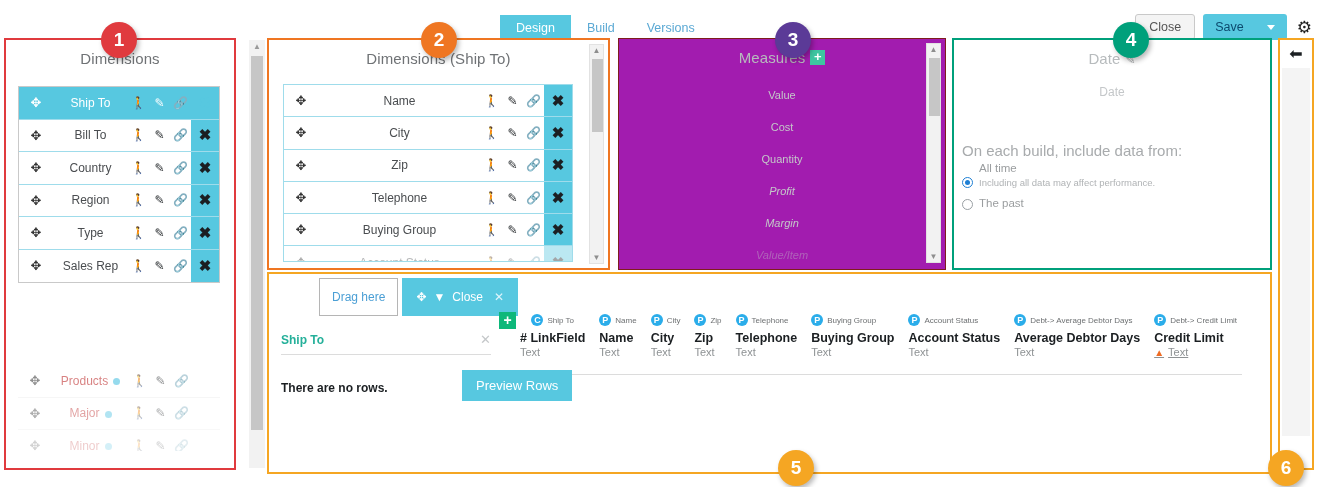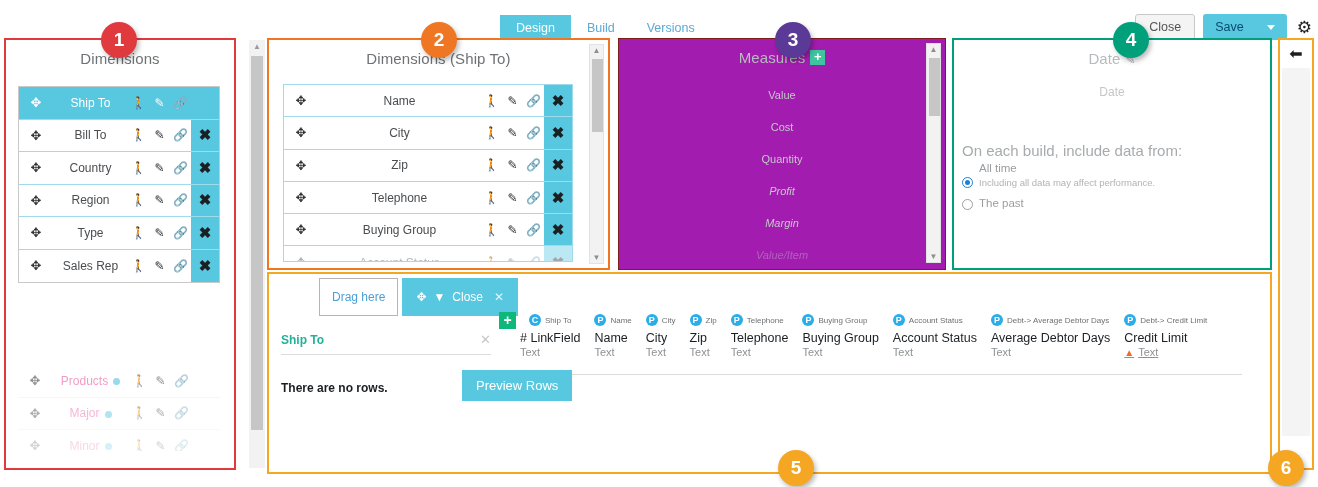--- a/index.html
+++ b/index.html
@@ -57,21 +57,21 @@
   }
   .row.sel .del{background:#57c8e0;color:#57c8e0;}
   .row.nodel .del{background:transparent;}
   .dot{display:inline-block;width:7px;height:7px;border-radius:50%;background:#3fbde0;margin-left:5px;vertical-align:middle;}
   .faded1{opacity:.55;}
   .faded2{opacity:.40;}
   .faded3{opacity:.22;}
 
   .dims-lower{position:absolute;left:12px;top:325px;width:202px;overflow:hidden;height:86px;}
   .dims-lower .row{border-bottom:1px solid #efefef;}
-  .dims-lower .row .lbl{color:#ec4899;}
+  .dims-lower .row .lbl{color:#b91c1c;}
 
   
   .lscroll{position:absolute;left:249px;top:40px;width:16px;height:428px;background:#f2f2f2;}
   .lscroll .thumb{position:absolute;left:2px;top:16px;width:12px;height:374px;background:#c6c6c6;}
   .lscroll .arrw{position:absolute;left:0;top:2px;width:16px;text-align:center;font-size:8px;color:#9a9a9a;}
 
   
   #p2{position:absolute;left:267px;top:38px;width:343px;height:232px;
       border:2px solid #ef7622;box-sizing:border-box;background:#fff;}
   .props-inner{position:absolute;left:14px;top:44px;width:290px;
@@ -133,21 +133,21 @@
 
   .grid{position:absolute;left:230px;top:38px;right:28px;overflow:hidden;height:62px;}
   .gridrow{display:flex;align-items:flex-end;}
   .gcol{padding-right:14px;white-space:nowrap;}
   .gcol .src{display:flex;align-items:center;gap:4px;height:16px;}
   .pbadge{
     width:12px;height:12px;border-radius:50%;background:#2badea;color:#fff;
     font-size:9px;line-height:12px;text-align:center;font-weight:bold;flex:none;
   }
   .src-lbl{font-size:8px;color:#6d7072;}
-  .gname{font-size:12.5px;color:#1b1f22;font-weight:normal;margin-top:3px;}
+  .gname{font-size:12.5px;color:#1b1f22;font-weight:bold;margin-top:3px;}
   .gtype{font-size:11px;color:#8e9294;margin-top:1px;display:flex;align-items:center;gap:4px;}
   .gtype.warn{color:#8e9294;text-decoration:underline;}
   .warn-tri{color:#ef6b23;font-size:10px;}
   .gridline{position:absolute;left:230px;right:28px;top:100px;height:1px;background:#dcdcdc;}
 
   .plusgreen{
     width:17px;height:17px;background:#0db87a;color:#fff;font-size:14px;
     line-height:16px;text-align:center;font-weight:bold;flex:none;margin-right:4px;
   }
   .hashcol{display:flex;align-items:flex-start;}

